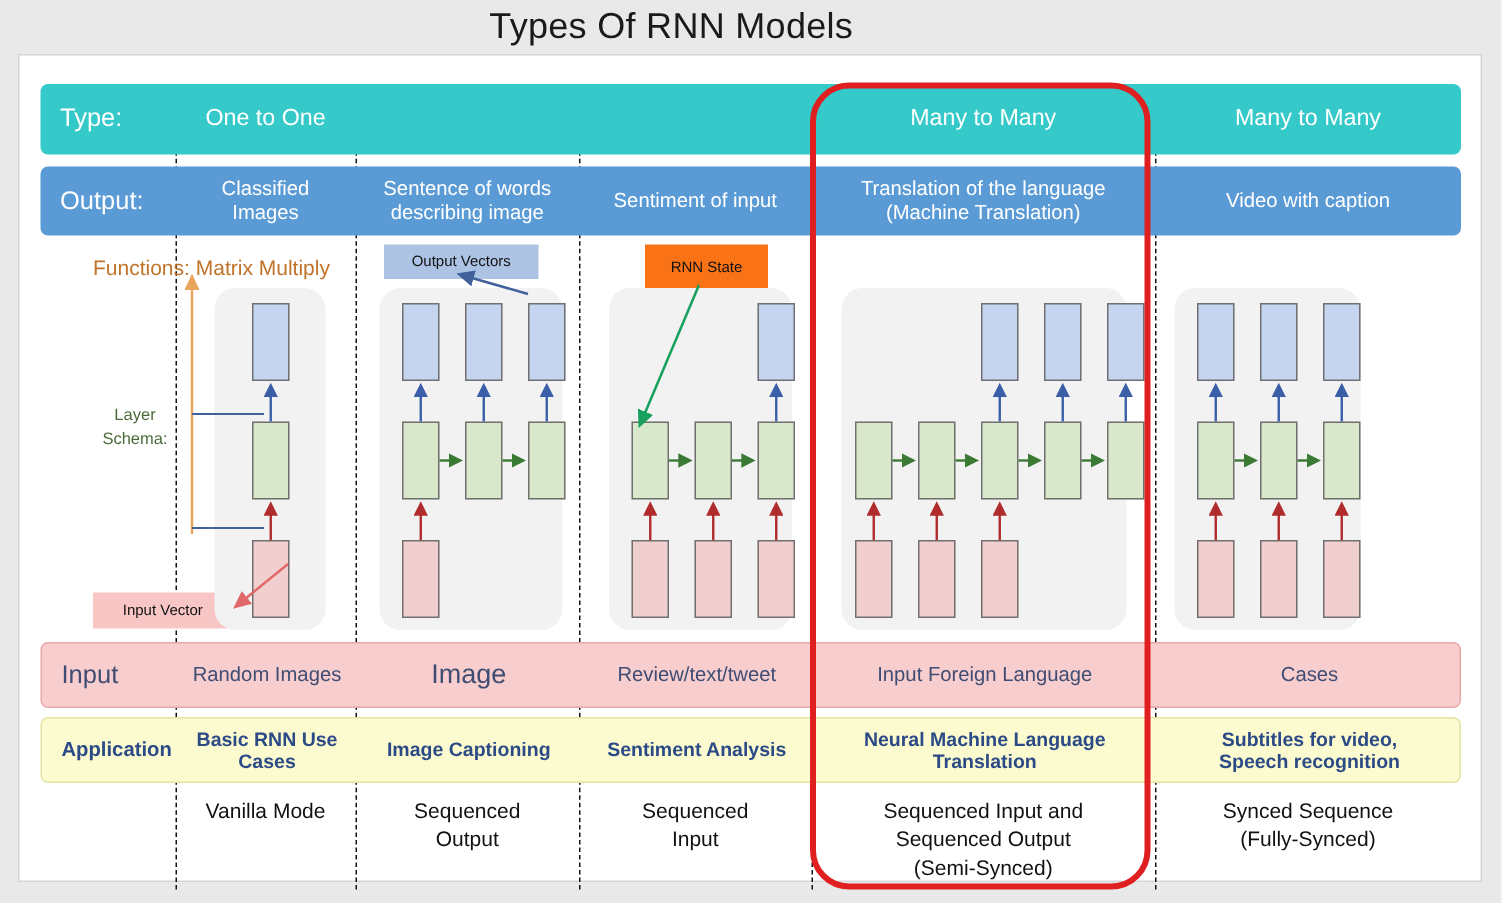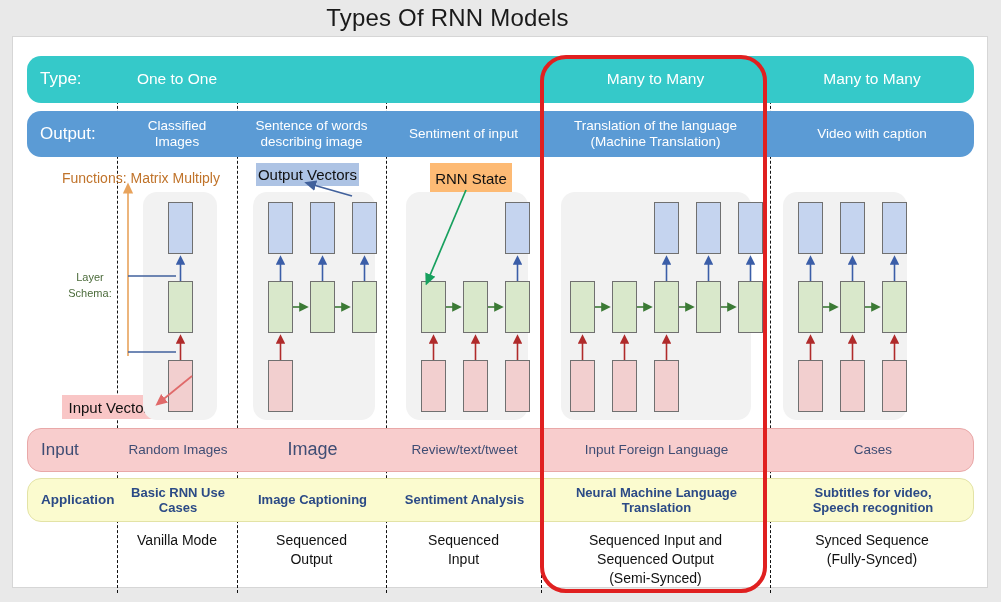--- a/index.html
+++ b/index.html
@@ -26,21 +26,21 @@
     background:#ffffff;border:1px solid #d6d6d6;box-sizing:border-box;
   }
   
   .vdash{
     position:absolute;top:56px;height:537px;width:0;
     border-left:1.6px dashed #111;
   }
   
   .band{
     position:absolute;left:27px;width:947px;
-    border-radius:14px;box-sizing:border-box;
+    border-radius:5px;box-sizing:border-box;
   }
   .band .cell{
     position:absolute;top:0;height:100%;
     display:flex;align-items:center;justify-content:center;
     text-align:center;line-height:1.18;
     box-sizing:border-box;padding:0 3px;
   }
   .row-type{top:56px;height:47px;background:#35c9c9;}
   .row-type .cell{color:#ffffff;font-size:15.5px;}
   .row-type .cell.lbl{font-size:17px;justify-content:flex-start;padding-left:13px;}
@@ -61,25 +61,25 @@
     display:flex;align-items:flex-start;justify-content:center;
     padding-top:5px;text-align:center;line-height:1.35;
     color:#111;font-size:14px;box-sizing:border-box;
   }
   
   .ann{position:absolute;white-space:nowrap;}
   .ann-fn{left:62px;top:170px;font-size:14px;color:#c0732a;}
   .ann-layer{left:44px;top:270px;font-size:11px;color:#4b6b3a;line-height:1.45;text-align:center;white-space:normal;width:92px;}
   .tagbox{
     position:absolute;display:flex;align-items:center;justify-content:center;
-    font-size:15px;color:#111;box-sizing:border-box;
+    font-size:10px;color:#111;box-sizing:border-box;
   }
   .tag-input{left:62px;top:395px;width:93px;height:24px;background:#f9c6c6;}
   .tag-outvec{left:256px;top:163px;width:103px;height:23px;background:#adc3e4;}
-  .tag-rnn{left:430px;top:163px;width:82px;height:31px;background:#fdba74;}
+  .tag-rnn{left:430px;top:163px;width:82px;height:31px;background:#f97316;}
   
   .grp{position:absolute;background:#f2f2f2;border-radius:14px;}
   .blk{position:absolute;border:1px solid #707070;box-sizing:border-box;}
   .blk.out{background:#c5d4ef;}
   .blk.hid{background:#d9e8cb;}
   .blk.inp{background:#f2cfcf;}
   svg.ov{position:absolute;left:0;top:0;width:1001px;height:602px;pointer-events:none;}
   
   .redbox{
     position:absolute;left:540px;top:55px;width:227px;height:538px;

